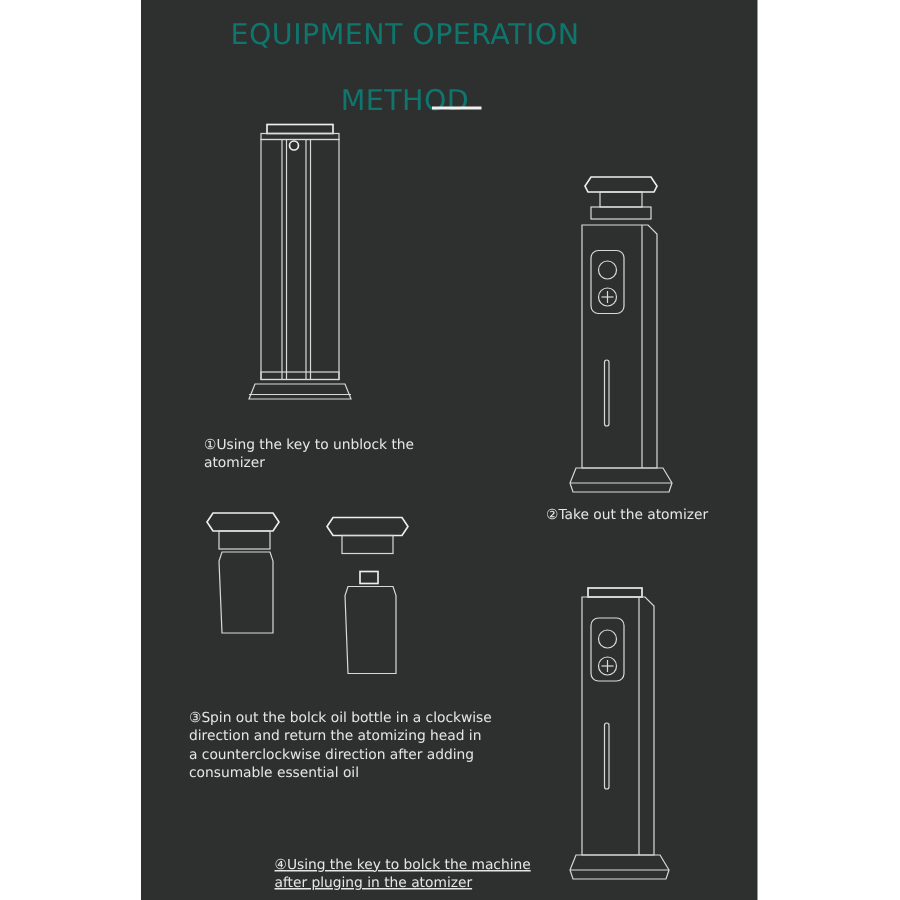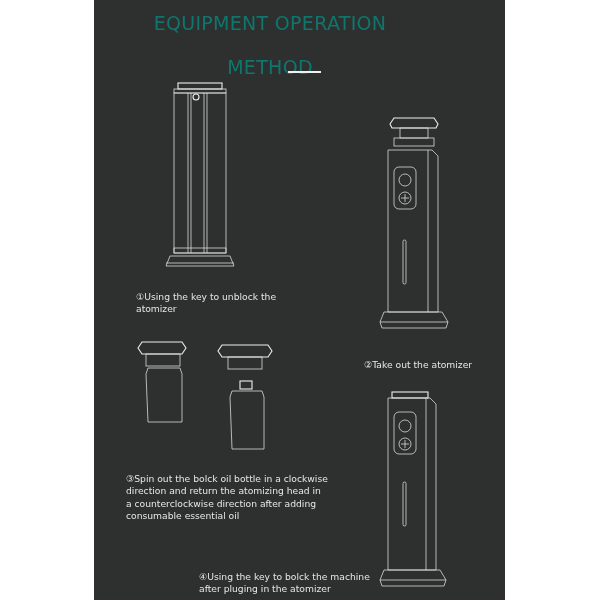--- a/index.html
+++ b/index.html
@@ -51,21 +51,21 @@
   <rect x="14" y="55" width="22" height="42" rx="5"></rect>
   <circle cx="25" cy="68" r="6"></circle>
   <circle cx="25" cy="86" r="6"></circle>
   <line x1="21" y1="86" x2="29" y2="86"></line>
   <line x1="25" y1="82" x2="25" y2="90"></line>
   <rect x="23" y="128" width="3" height="44" rx="1.5"></rect>
   <path d="M4 200 L62 200 L68 210 L66 216 L2 216 L0 210 Z"></path>
   <line x1="0" y1="210" x2="68" y2="210"></line>
 </svg>
 
-<div class="caption" style="left:364px;top:346px;">
+<div class="caption" style="left:364px;top:325px;">
   <span>②</span><span>Take out the atomizer</span>
 </div>
 
 <svg style="left:138px;top:338px;" width="60" height="85" viewBox="0 0 60 85">
   <path d="M4 4 L44 4 L48 10 L44 16 L4 16 L0 10 Z" class="thick"></path>
   <rect x="8" y="16" width="34" height="12"></rect>
   <path d="M10 30 L42 30 L44 36 L44 84 L10 84 L8 36 Z"></path>
 </svg>
 <svg style="left:220px;top:343px;" width="60" height="110" viewBox="0 0 60 110">
   <path d="M2 2 L48 2 L52 8 L48 14 L2 14 L-2 8 Z" class="thick"></path>
@@ -88,16 +88,16 @@
   <rect x="12" y="22" width="22" height="42" rx="5"></rect>
   <circle cx="23" cy="36" r="6"></circle>
   <circle cx="23" cy="54" r="6"></circle>
   <line x1="19" y1="54" x2="27" y2="54"></line>
   <line x1="23" y1="50" x2="23" y2="58"></line>
   <rect x="21" y="92" width="3" height="44" rx="1.5"></rect>
   <path d="M2 180 L58 180 L64 190 L62 196 L0 196 L-2 190 Z"></path>
   <line x1="-2" y1="190" x2="64" y2="190"></line>
 </svg>
 
-<div class="caption" style="left:199px;top:558px;">
+<div class="caption" style="left:183px;top:558px;text-decoration:underline;">
   <span>④</span><span>Using the key to bolck the machine
 after pluging in the atomizer</span>
 </div>
 
 </body></html>

